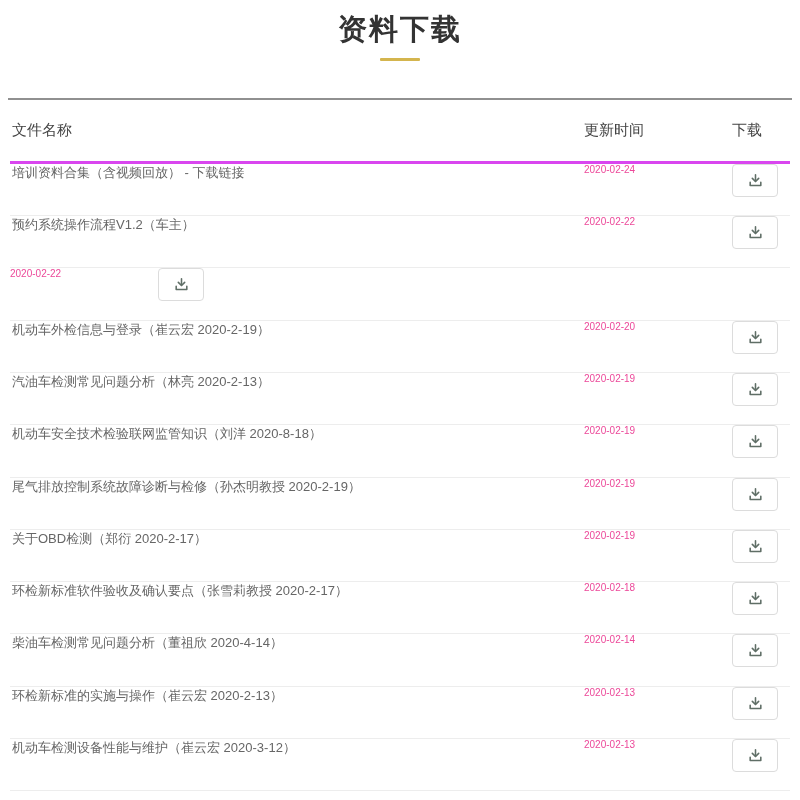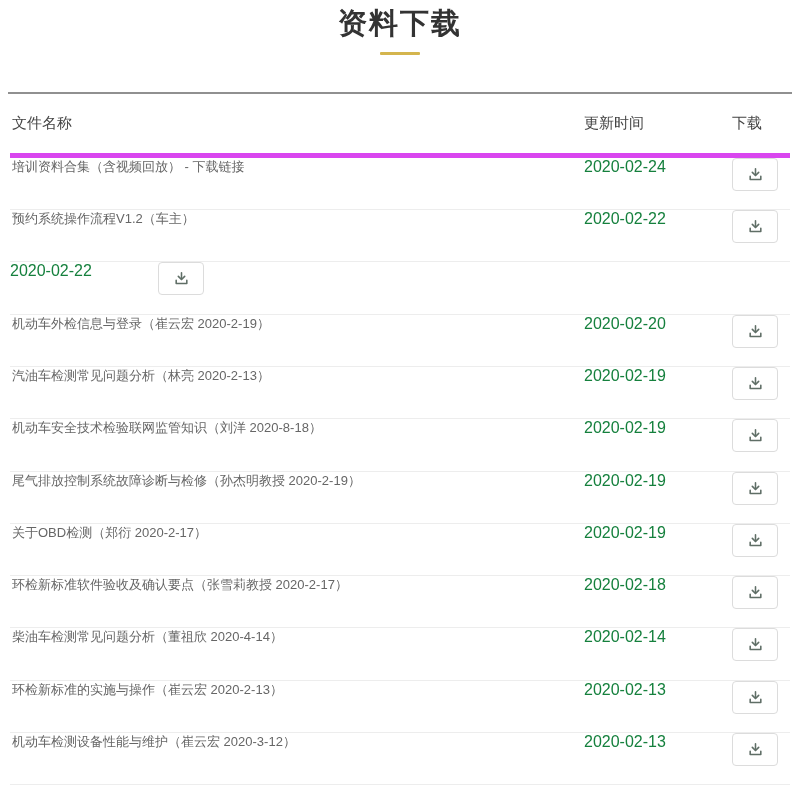--- a/index.html
+++ b/index.html
@@ -4,21 +4,21 @@
 <style>
   * { margin: 0; padding: 0; box-sizing: border-box; }
   html, body {
     width: 800px;
     background: #ffffff;
     font-family: "Liberation Sans", "DejaVu Sans", sans-serif;
   }
   .page { width: 800px; height: 800px; overflow: hidden; background:#fff; }
 
   
-  .title-wrap { text-align: center; padding-top: 6px; }
+  .title-wrap { text-align: center; padding-top: 12px; }
   .page-title {
     font-size: 29px;
     font-weight: 700;
     color: #333333;
     letter-spacing: 2px;
     line-height: 1.2;
   }
   .title-underline {
     width: 40px; height: 3px;
     margin: 11px auto 0 auto;
@@ -31,43 +31,43 @@
     background: #909090;
     margin: 37px 8px 0 8px;
   }
 
   
   .table { margin: 0 10px; }
   .thead {
     display: flex;
     align-items: center;
     height: 64px;
-    border-bottom: 5px solid #d946ef;
+    border-bottom: 3px solid #d946ef;
     font-size: 15px;
     color: #444444;
   }
   .col-name { flex: 1 1 auto; padding-left: 2px; }
   .col-date { width: 148px; flex: 0 0 148px; }
   .col-dl   { width: 58px;  flex: 0 0 58px; }
 
   .row {
     display: flex;
     align-items: flex-start;
     height: 52.3px;
     border-bottom: 1px solid #ededed;
   }
   .row .file-name {
     font-size: 13px;
     color: #666666;
     white-space: nowrap;
     overflow: hidden;
   }
   .row .file-date {
-    font-size: 16px;
-    color: #15803d;
+    font-size: 10px;
+    color: #ec4899;
   }
   .dl-btn {
     width: 46px; height: 33px;
     background: #ffffff;
     border: 1px solid #dcdcdc;
     border-radius: 4px;
     display: flex;
     align-items: center;
     justify-content: center;
     cursor: pointer;

